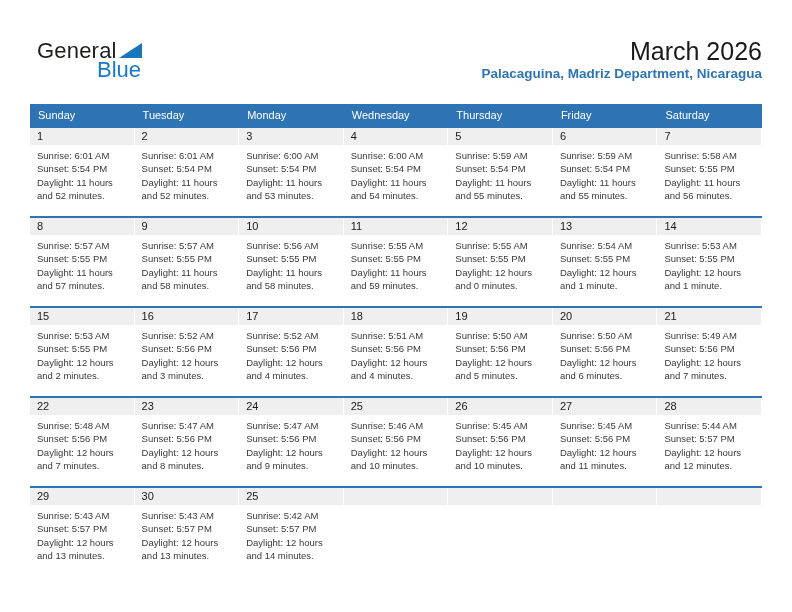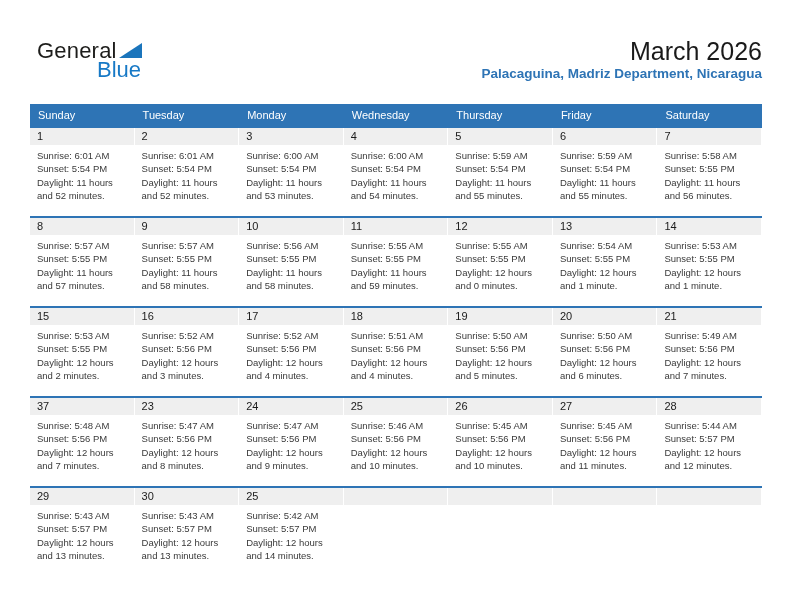--- a/index.html
+++ b/index.html
@@ -245,21 +245,21 @@
             <div class="info">
               <div>Sunrise: 5:49 AM</div>
               <div>Sunset: 5:56 PM</div>
               <div>Daylight: 12 hours</div>
               <div>and 7 minutes.</div>
             </div>
           </div>
         </div>
         <div class="week">
           <div class="cell">
-            <div class="daynum">37</div>
+            <div class="daynum">22</div>
             <div class="info">
               <div>Sunrise: 5:48 AM</div>
               <div>Sunset: 5:56 PM</div>
               <div>Daylight: 12 hours</div>
               <div>and 7 minutes.</div>
             </div>
           </div>
           <div class="cell">
             <div class="daynum">23</div>
             <div class="info">

